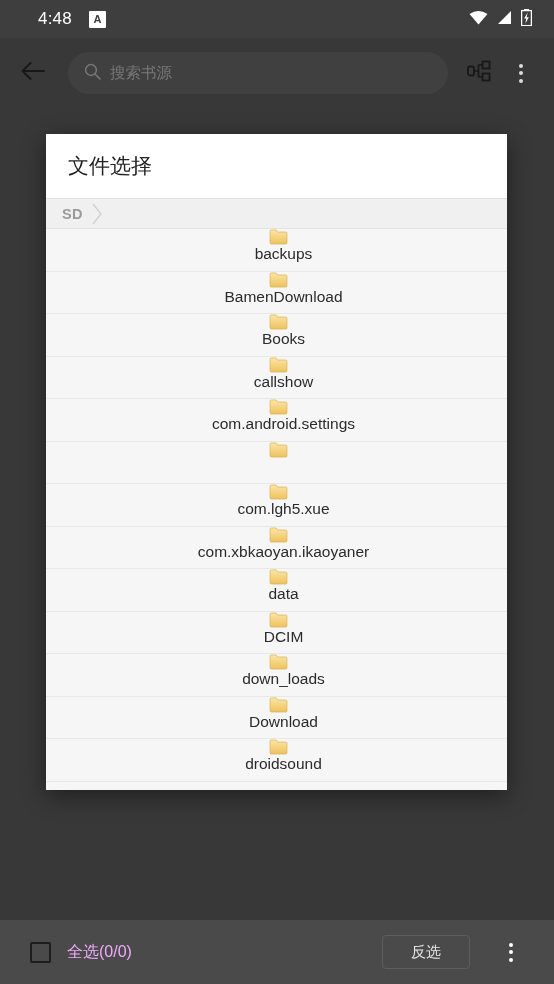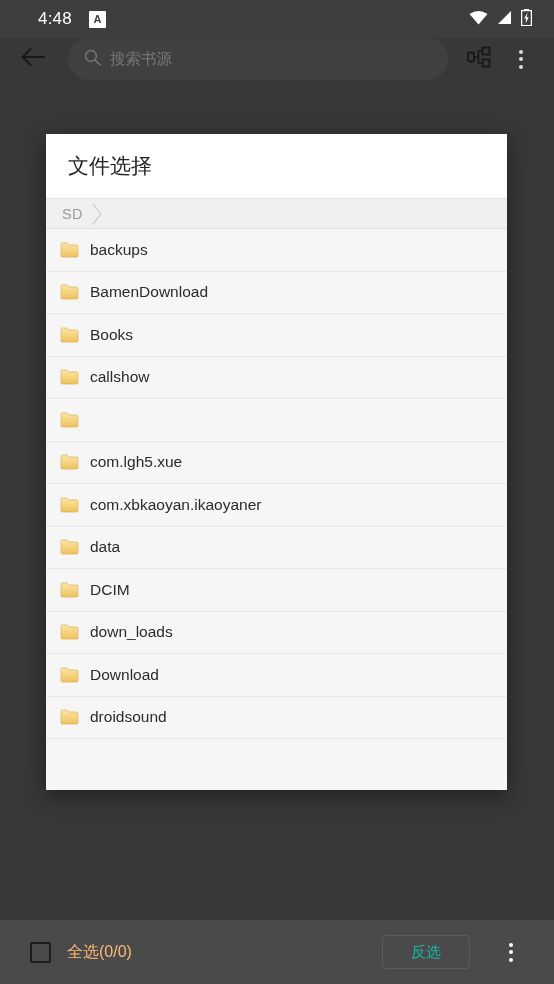--- a/index.html
+++ b/index.html
@@ -61,21 +61,21 @@
     margin-right: 8px;
   }
 
   
   .app-bar {
     position: absolute;
     top: 38px; left: 0;
     width: 554px;
     height: 56px;
     display: flex;
-    align-items: flex-start;
+    align-items: flex-end;
     padding: 0 12px;
   }
   .icon-btn {
     width: 42px; height: 42px;
     display: flex;
     align-items: center;
     justify-content: center;
     flex-shrink: 0;
   }
   .search-box {
@@ -147,39 +147,41 @@
     border-bottom: 1px solid #e2e2e2;
     display: flex;
     align-items: center;
     padding-left: 16px;
     flex-shrink: 0;
   }
   .crumb {
     font-size: 14.5px;
     color: #9a9a9a;
     letter-spacing: 0.3px;
+    font-weight: bold;
   }
   .crumb-sep {
     margin-left: 8px;
     display: inline-flex;
     align-items: center;
   }
 
   .file-list {
     flex: 1;
     overflow-y: auto;
     background: #f6f6f6;
   }
   .file-row {
     height: 42.5px;
     display: flex;
     align-items: center;
     padding-left: 14px;
     border-bottom: 1px solid #e8e8e8;
     background: #f6f6f6;
+    flex-direction: column;
   }
   .folder-icon {
     width: 19px; height: 16px;
     flex-shrink: 0;
     margin-right: 11px;
   }
   .file-name {
     font-size: 15.5px;
     color: #2b2b2b;
   }
@@ -198,31 +200,31 @@
   }
   .checkbox-square {
     width: 21px; height: 21px;
     border: 2.2px solid #1d1d1d;
     border-radius: 2px;
     flex-shrink: 0;
     margin-left: 16px;
   }
   .select-all-label {
     font-size: 16px;
-    color: #fdba74;
+    color: #f0abfc;
     margin-left: 16px;
   }
   .bottom-spacer { flex: 1; }
   .action-btn {
     min-width: 88px;
     height: 34px;
     border: 1px solid #5d5d5d;
     border-radius: 4px;
     background: transparent;
-    color: #14b8a6;
+    color: #e5e5e5;
     font-size: 15px;
     font-family: "Liberation Sans", "DejaVu Sans", sans-serif;
     margin-right: 14px;
     display: flex;
     align-items: center;
     justify-content: center;
     margin-left: 48px;
   }
   .bottom-overflow { margin-left: 6px; margin-right: 8px; }
 </style>
@@ -354,20 +356,32 @@
           <span class="folder-icon"><svg viewBox="0 0 20 17" width="19" height="16">
               <defs>
                 <linearGradient id="fg" x1="0" y1="0" x2="0" y2="1">
                   <stop offset="0%" stop-color="#fbe6a8"></stop>
                   <stop offset="100%" stop-color="#eec25c"></stop>
                 </linearGradient>
               </defs>
               <path d="M1 2.4 A1.4 1.4 0 0 1 2.4 1 L7.4 1 L9.1 3.2 L17.6 3.2 A1.4 1.4 0 0 1 19 4.6 L19 14.6 A1.4 1.4 0 0 1 17.6 16 L2.4 16 A1.4 1.4 0 0 1 1 14.6 Z" fill="url(#fg)" stroke="#d9ad4e" stroke-width="0.7"></path>
             </svg></span>
           <span class="file-name">callshow</span>
+        </div>
+        <div class="file-row">
+          <span class="folder-icon"><svg viewBox="0 0 20 17" width="19" height="16">
+              <defs>
+                <linearGradient id="fg" x1="0" y1="0" x2="0" y2="1">
+                  <stop offset="0%" stop-color="#fbe6a8"></stop>
+                  <stop offset="100%" stop-color="#eec25c"></stop>
+                </linearGradient>
+              </defs>
+              <path d="M1 2.4 A1.4 1.4 0 0 1 2.4 1 L7.4 1 L9.1 3.2 L17.6 3.2 A1.4 1.4 0 0 1 19 4.6 L19 14.6 A1.4 1.4 0 0 1 17.6 16 L2.4 16 A1.4 1.4 0 0 1 1 14.6 Z" fill="url(#fg)" stroke="#d9ad4e" stroke-width="0.7"></path>
+            </svg></span>
+          <span class="file-name">com.android.settings</span>
         </div>
         <div class="file-row">
           <span class="folder-icon"><svg viewBox="0 0 20 17" width="19" height="16">
               <defs>
                 <linearGradient id="fg" x1="0" y1="0" x2="0" y2="1">
                   <stop offset="0%" stop-color="#fbe6a8"></stop>
                   <stop offset="100%" stop-color="#eec25c"></stop>
                 </linearGradient>
               </defs>
               <path d="M1 2.4 A1.4 1.4 0 0 1 2.4 1 L7.4 1 L9.1 3.2 L17.6 3.2 A1.4 1.4 0 0 1 19 4.6 L19 14.6 A1.4 1.4 0 0 1 17.6 16 L2.4 16 A1.4 1.4 0 0 1 1 14.6 Z" fill="url(#fg)" stroke="#d9ad4e" stroke-width="0.7"></path>

